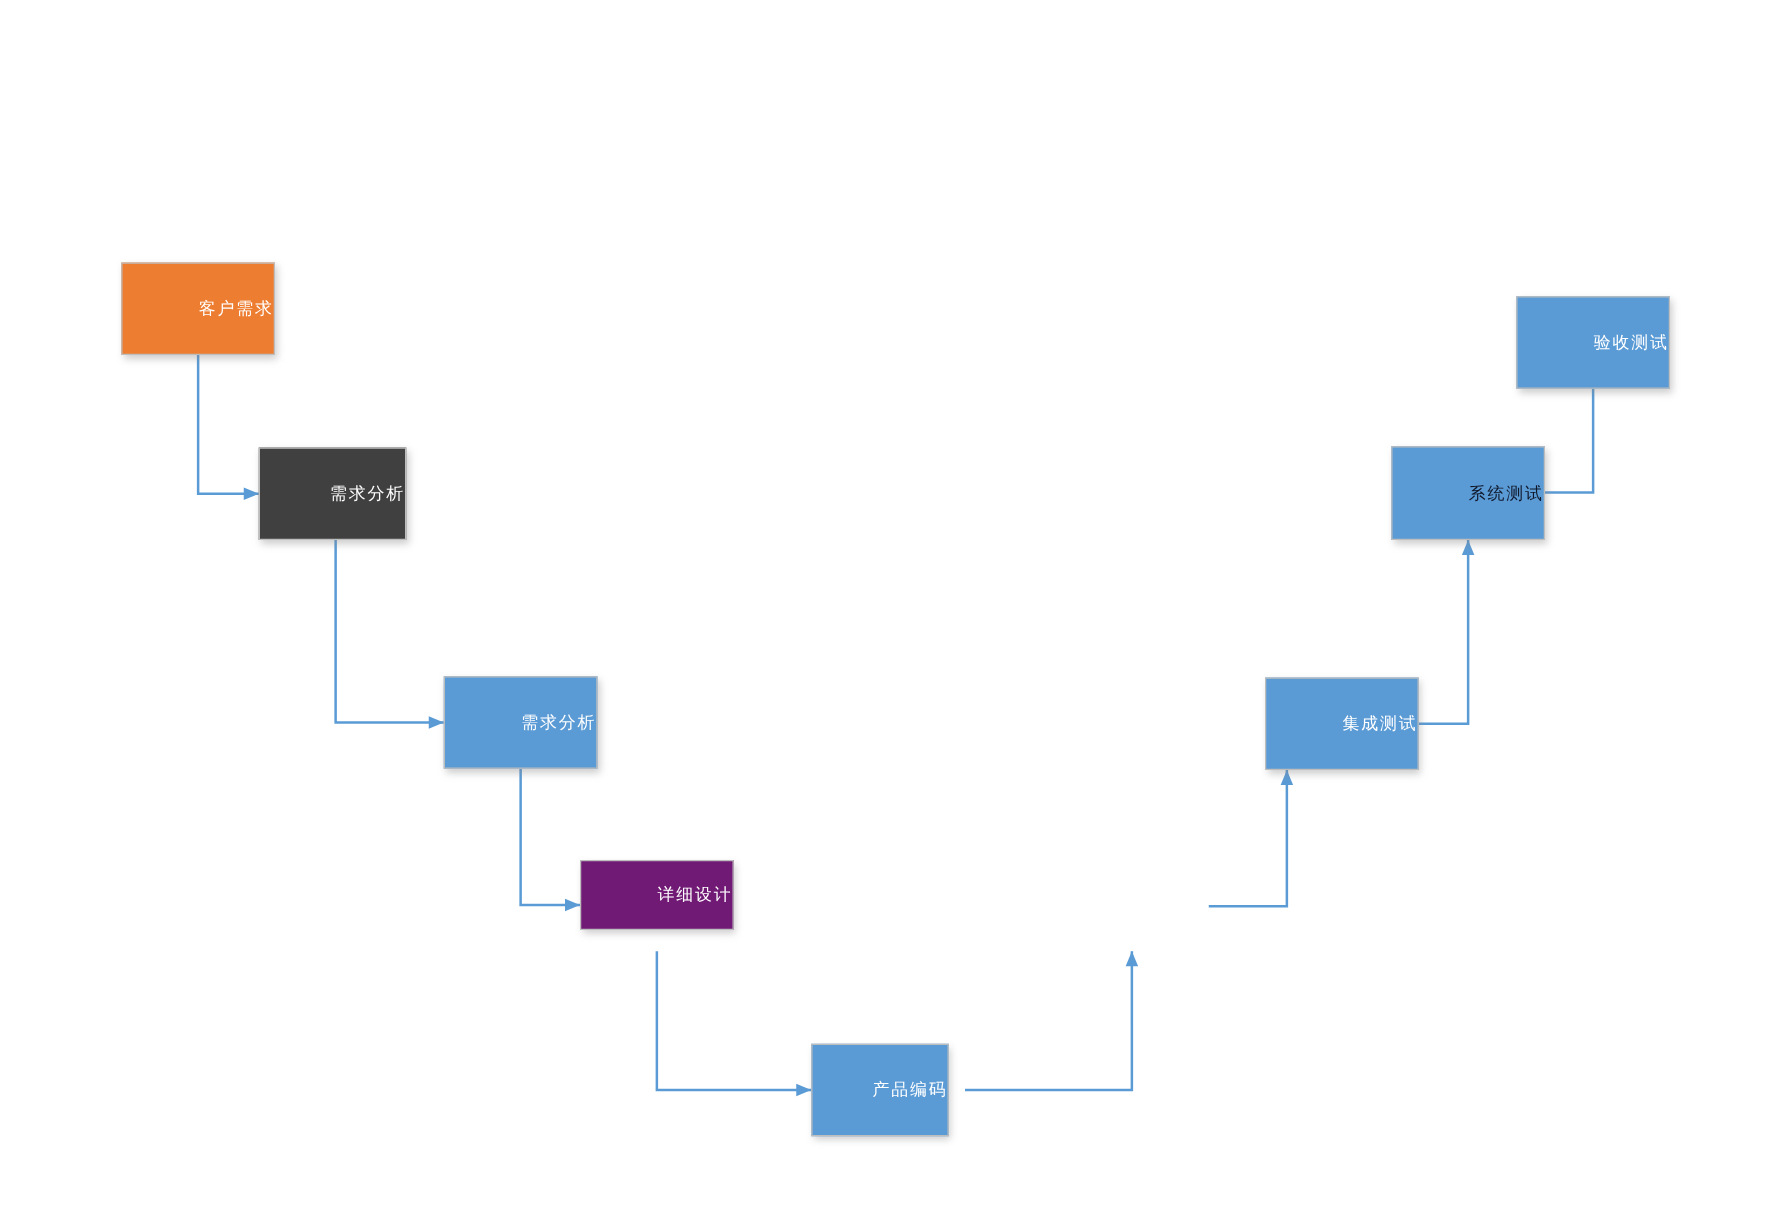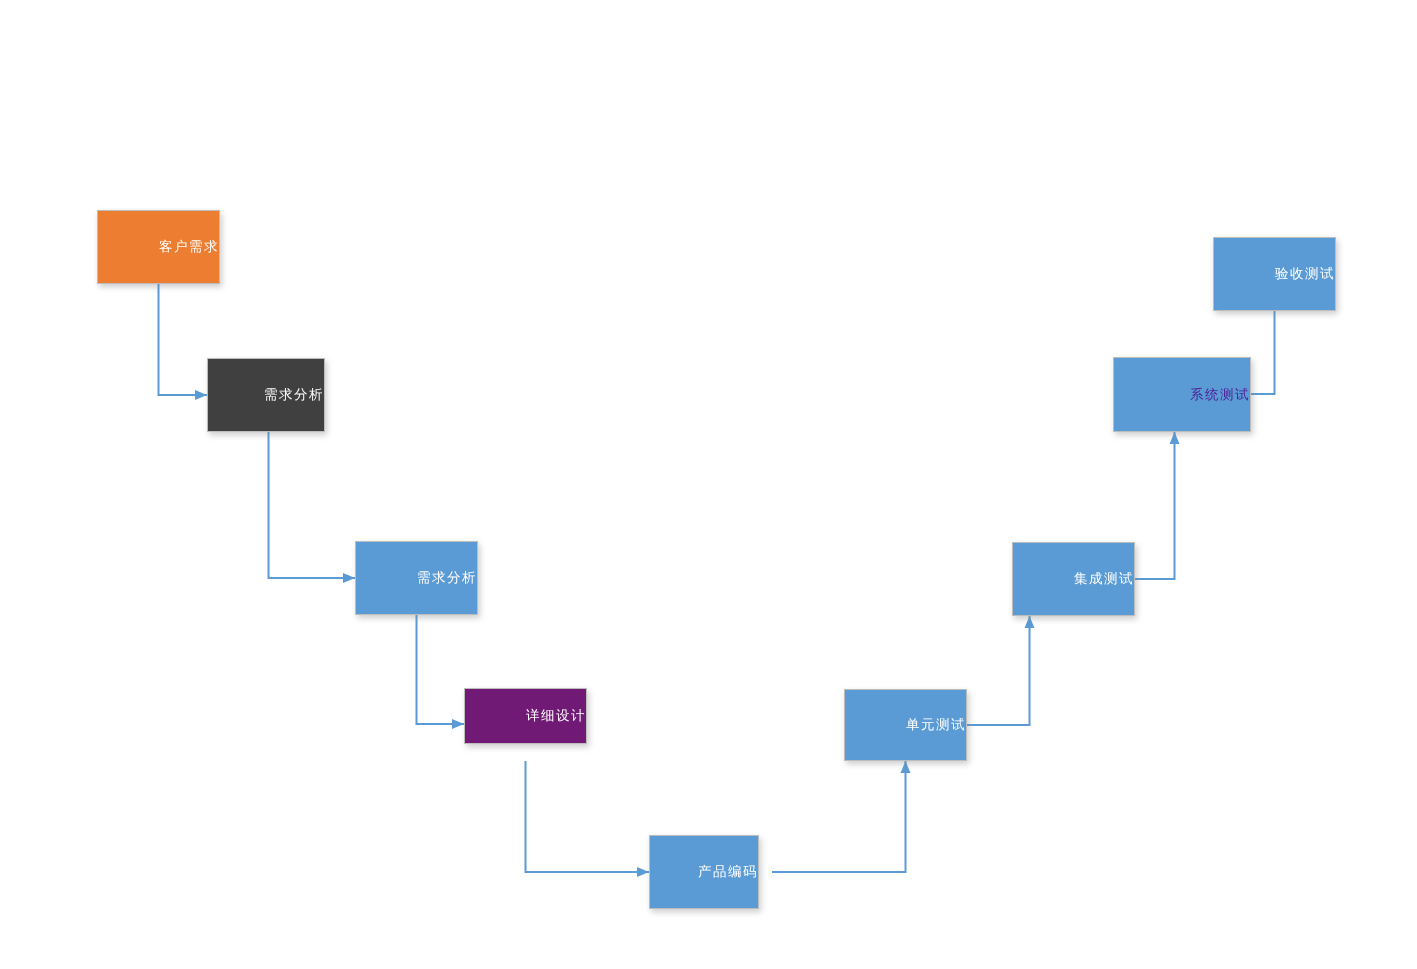--- a/index.html
+++ b/index.html
@@ -70,25 +70,22 @@
   </div>
   <div class="node" style="left: 355px; top: 541px; width: 123px; height: 74px; background: rgb(91, 155, 213); color: rgb(255, 255, 255); border-color: rgb(189, 189, 189);">
     <span>需求分析</span>
   </div>
   <div class="node" style="left: 464px; top: 688px; width: 123px; height: 56px; background: #701a75; color: rgb(255, 255, 255); border-color: rgb(189, 189, 189);">
     <span>详细设计</span>
   </div>
   <div class="node" style="left: 649px; top: 835px; width: 110px; height: 74px; background: rgb(91, 155, 213); color: rgb(255, 255, 255); border-color: rgb(189, 189, 189);">
     <span>产品编码</span>
   </div>
-  <div class="node" style="left: 844px; top: 689px; width: 123px; height: 72px; background: rgb(91, 155, 213); color: rgb(255, 255, 255); border-color: rgb(189, 189, 189);">
-    <span>单元测试</span>
-  </div>
   <div class="node" style="left: 968px; top: 542px; width: 123px; height: 74px; background: rgb(91, 155, 213); color: rgb(255, 255, 255); border-color: rgb(189, 189, 189); margin-left: 44px;">
     <span>集成测试</span>
   </div>
-  <div class="node" style="left: 1113px; top: 357px; width: 138px; height: 75px; background: rgb(91, 155, 213); color: #4c1d95; border-color: rgb(189, 189, 189);">
+  <div class="node" style="left: 1113px; top: 357px; width: 123px; height: 75px; background: rgb(91, 155, 213); color: #0f172a; border-color: rgb(189, 189, 189);">
     <span>系统测试</span>
   </div>
   <div class="node" style="left: 1213px; top: 211px; width: 123px; height: 74px; background: rgb(91, 155, 213); color: rgb(255, 255, 255); border-color: rgb(189, 189, 189); margin-top: 26px;">
     <span>验收测试</span>
   </div>
 </div>
 
 </body></html>

